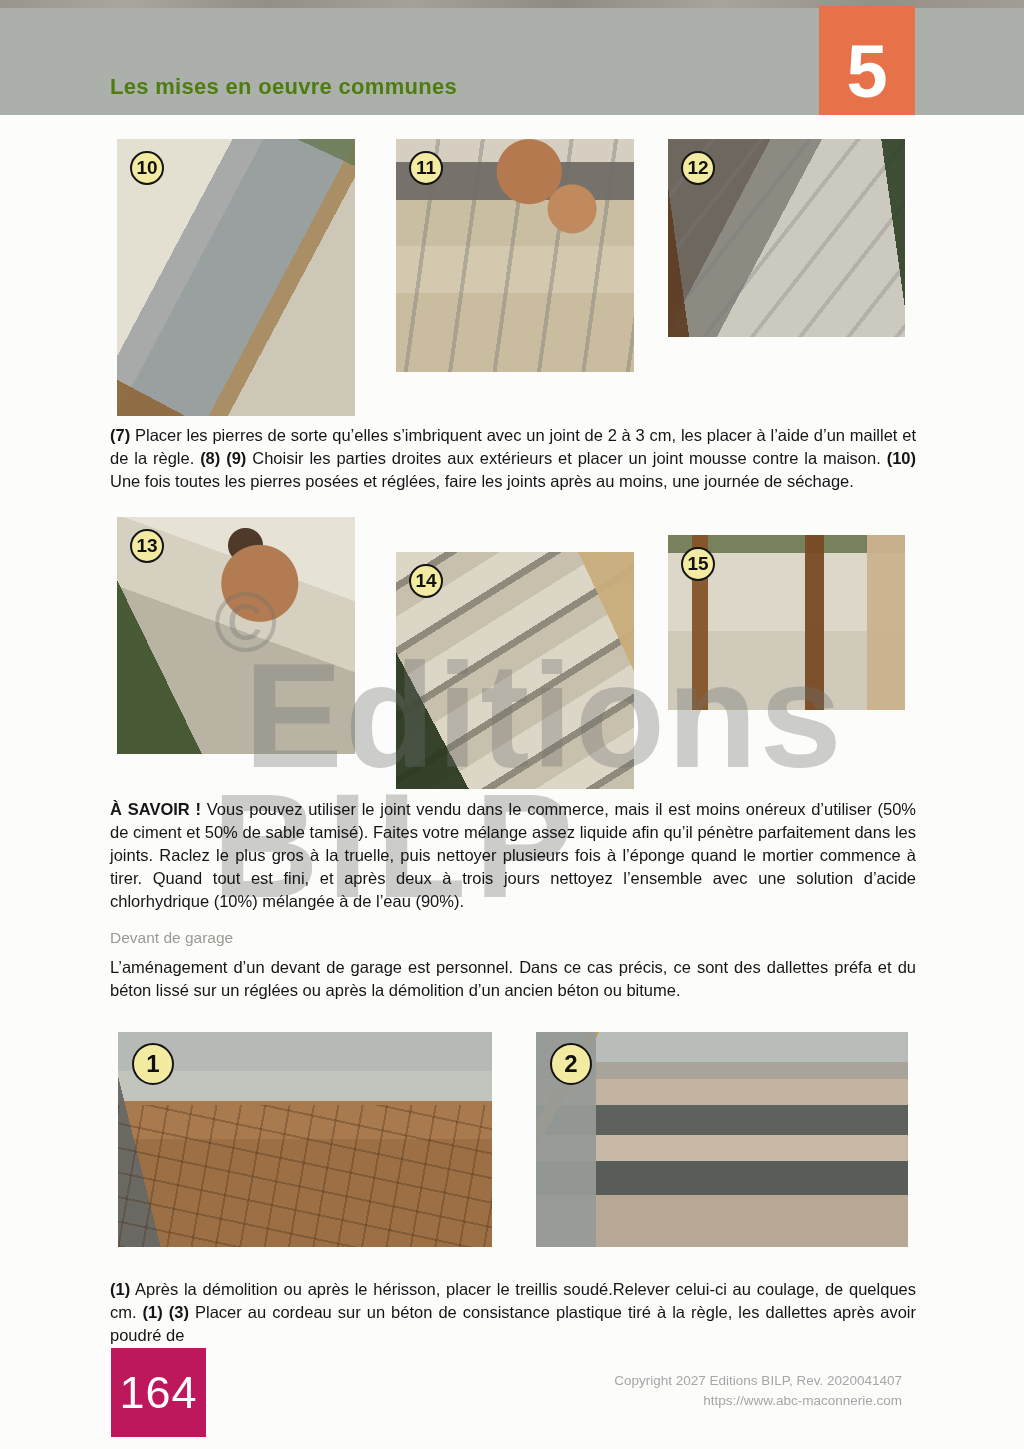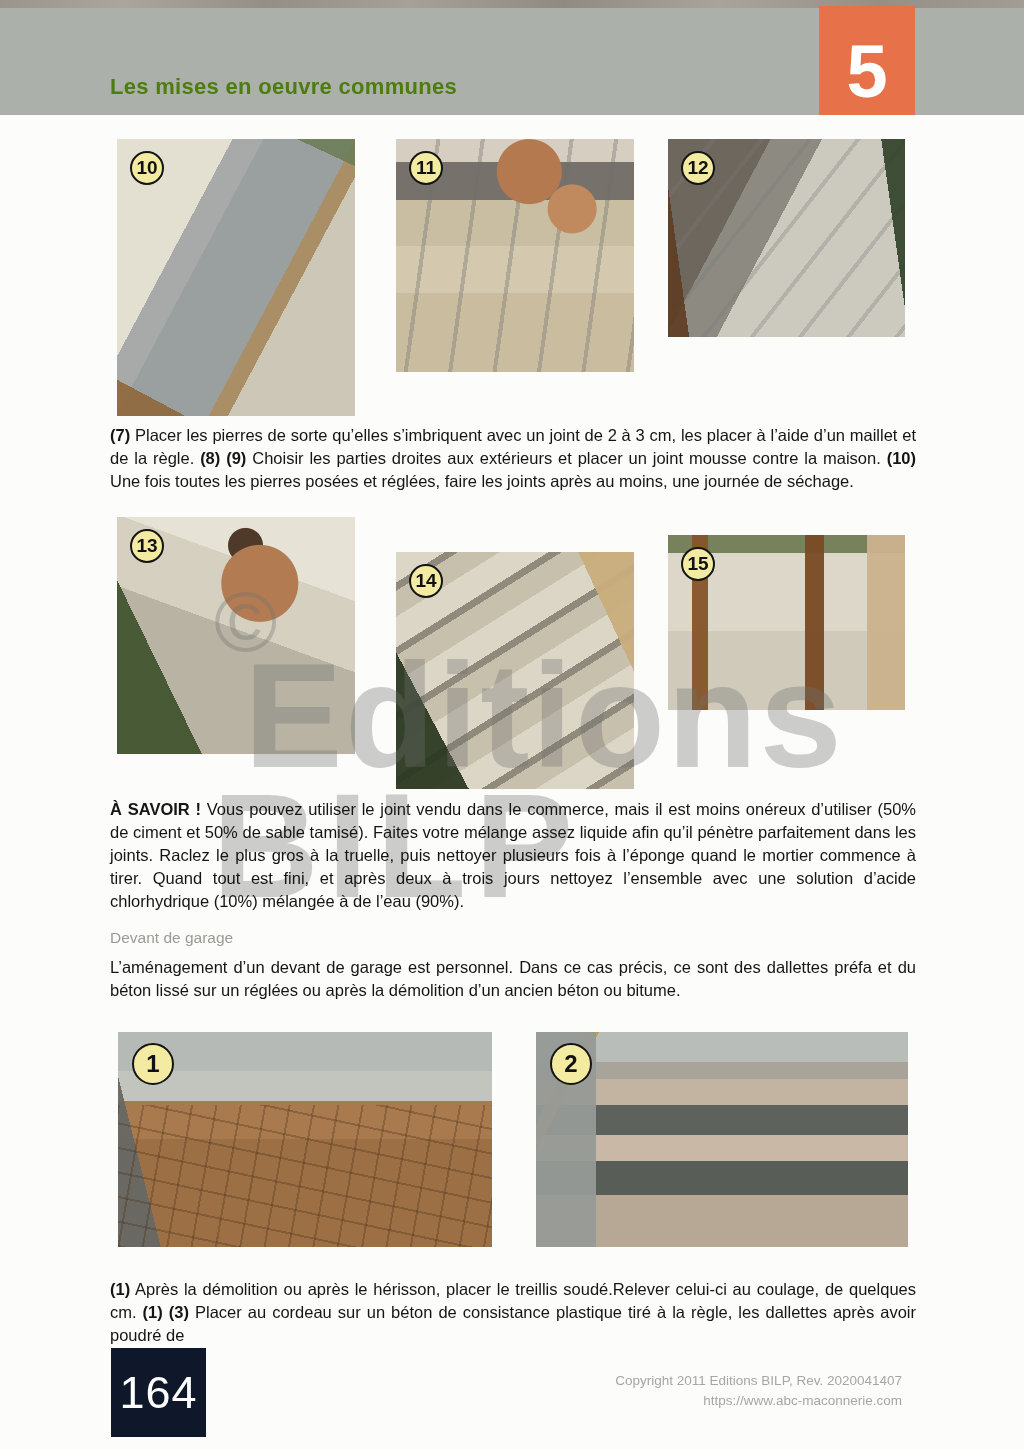--- a/index.html
+++ b/index.html
@@ -85,21 +85,21 @@
     font-size:15.5px; font-weight:400; color:#9b9b93;
   }
   
   .watermark { position:absolute; inset:0; pointer-events:none; z-index:4; color:rgba(112,112,112,.34); }
   .wm-symbol { position:absolute; left:214px; top:578px; font-size:86px; font-weight:400; line-height:1; }
   .wm-line1 { position:absolute; left:212px; top:642px; font-size:148px; font-weight:700; line-height:1; letter-spacing:2px;margin-left:32px; }
   .wm-line2 { position:absolute; left:212px; top:772px; font-size:148px; font-weight:700; line-height:1; letter-spacing:8px; }
   
   .page-number-box {
     position:absolute; left:111px; top:1348px; width:95px; height:89px;
-    background:#0f172a; z-index:6; display:flex; align-items:center; justify-content:center;
+    background:#be185d; z-index:6; display:flex; align-items:center; justify-content:center;
   }
   .page-number-box span { color:#ffffff; font-size:45px; letter-spacing:1px; }
   .copyright {
     position:absolute; right:122px; top:1371px; z-index:6;
     text-align:right; font-size:13.5px; line-height:19.5px; color:#a6a6a6;
   }
 </style>
 </head>
 <body>
 
@@ -154,17 +154,17 @@
   <div class="photo ph2g" style="left:536px; top:1032px; width:372px; height:215px;">
     <span class="badge badge-lg">2</span>
   </div>
 
   <p class="body-text" style="top:1278px;"><b>(1)</b> Après la démolition ou après le hérisson, placer le treillis soudé.Relever celui-ci au coulage, de quelques cm. <b>(1) (3)</b> Placer au cordeau sur un béton de consistance plastique tiré à la règle, les dallettes après avoir poudré de</p>
 
   <div class="page-number-box">
     <span>164</span>
   </div>
   <div class="copyright">
-    <div>Copyright 2011 Editions BILP, Rev. 2020041407</div>
+    <div>Copyright 2027 Editions BILP, Rev. 2020041407</div>
     <div>https://www.abc-maconnerie.com</div>
   </div>
 
 </div>
 
 </body></html>

